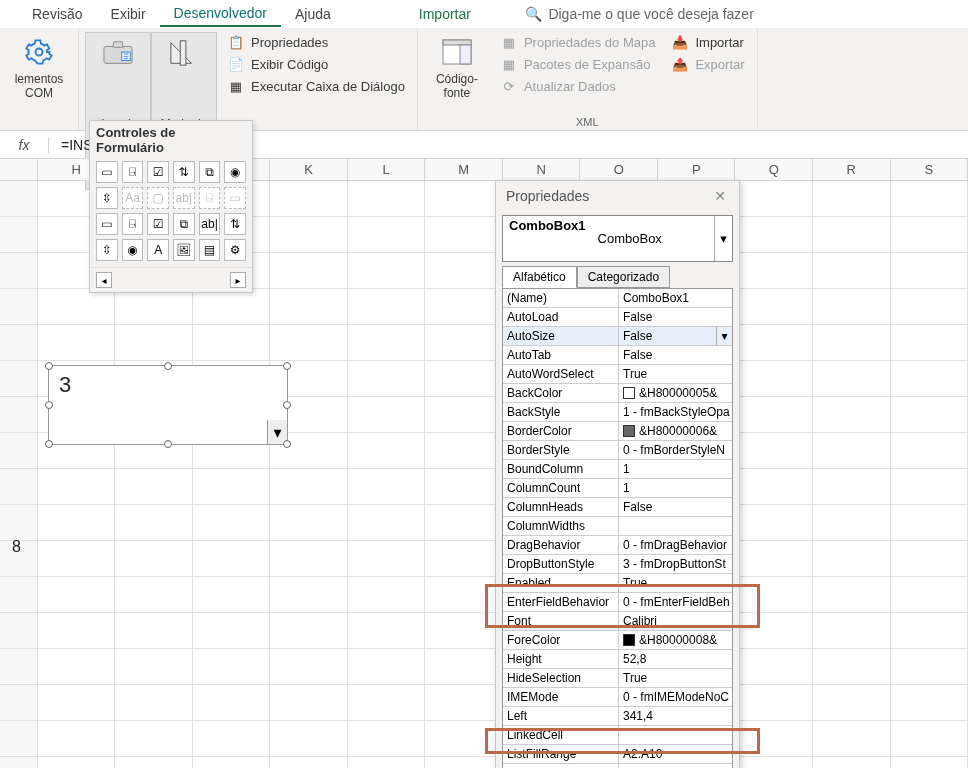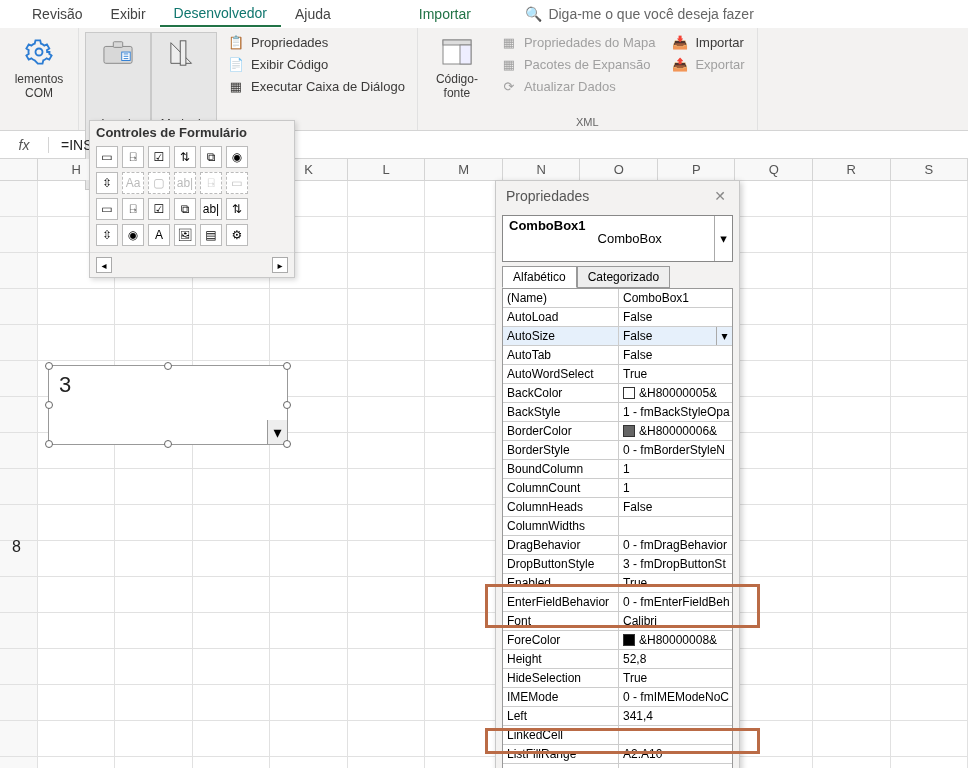--- a/index.html
+++ b/index.html
@@ -19,21 +19,21 @@
 .ribbon-group .group-label { text-align: center; font-size: 11px; color: #666; margin-top: 2px; }
 .big-btn { display: flex; flex-direction: column; align-items: center; justify-content: flex-start; width: 66px; padding: 4px 2px; font-size: 12px; color: #3b3a39; cursor: pointer; }
 .big-btn .bicon { width: 32px; height: 32px; margin-bottom: 4px; display:flex; align-items:center; justify-content:center;}
 .big-btn.hl { background: #e6e6e6; border: 1px solid #c9c9c9; gap: 44px; }
 .small-btns { display: flex; flex-direction: column; gap: 2px; }
 .small-btn { display: flex; align-items: center; font-size: 13px; color: #3b3a39; padding: 2px 6px; cursor: pointer; }
 .small-btn.disabled { color: #a0a0a0; cursor: default; }
 .small-btn .sbicon { width: 18px; height: 16px; margin-right: 6px; display:inline-flex; align-items:center; justify-content:center; }
 
 
-.flyout { position: absolute; top: 120px; left: 89px; width: 206px; background: #f3f2f1; border: 1px solid #c8c8c8; box-shadow: 2px 2px 5px rgba(0,0,0,.15); z-index: 50; font-size: 12px;}
+.flyout { position: absolute; top: 120px; left: 89px; width: 164px; background: #f3f2f1; border: 1px solid #c8c8c8; box-shadow: 2px 2px 5px rgba(0,0,0,.15); z-index: 50; font-size: 12px;}
 .flyout-header { font-weight: 600; padding: 4px 6px; color: #333; font-size: 13px;}
 .icon-row { display: flex; gap: 4px; padding: 2px 6px; }
 .icon-row .ic { width: 22px; height: 22px; border: 1px solid #bbb; background: #fff; cursor: pointer; display:flex; align-items:center; justify-content:center; font-size:12px;}
 .icon-row .ic.disabled { color:#bbb; border-style:dashed; cursor:default;}
 .flyout-nav { display:flex; justify-content:space-between; padding:4px 6px; border-top:1px solid #ddd; margin-top:4px;}
 .flyout-nav .navbtn { width:16px; height:16px; border:1px solid #aaa; background:#fff; font-size:10px; display:flex;align-items:center;justify-content:center; cursor:pointer;}
 
 
 .formula-bar { display: flex; align-items: center; height: 28px; border-bottom: 1px solid #d4d4d4; }
 .fx-label { width: 49px; text-align: center; font-style: italic; color: #555; border-right: 1px solid #d4d4d4; font-size:14px;}

